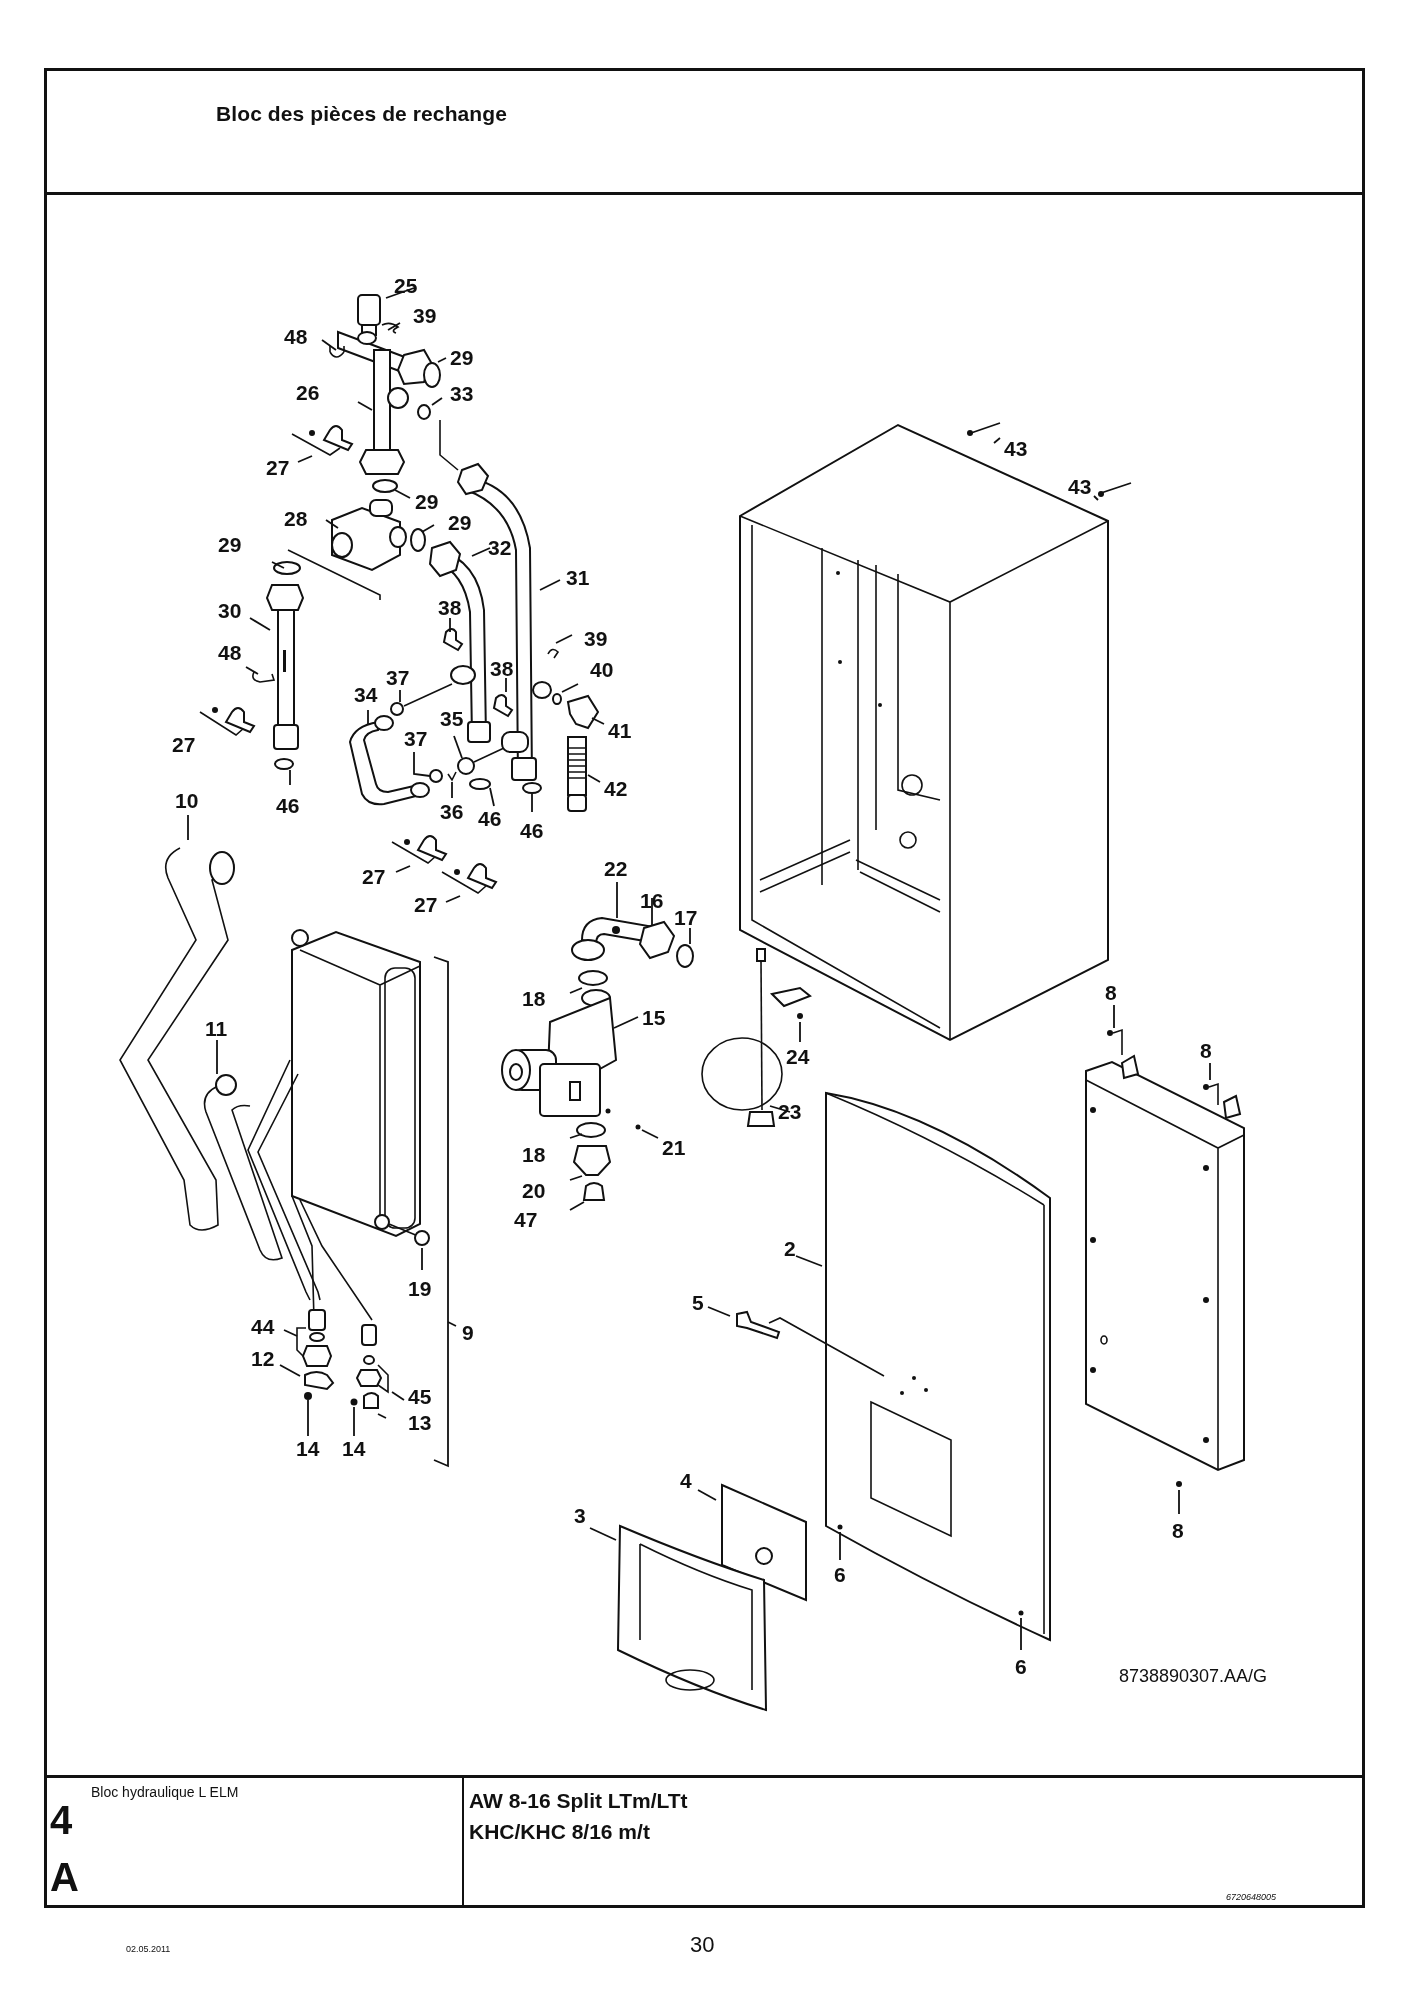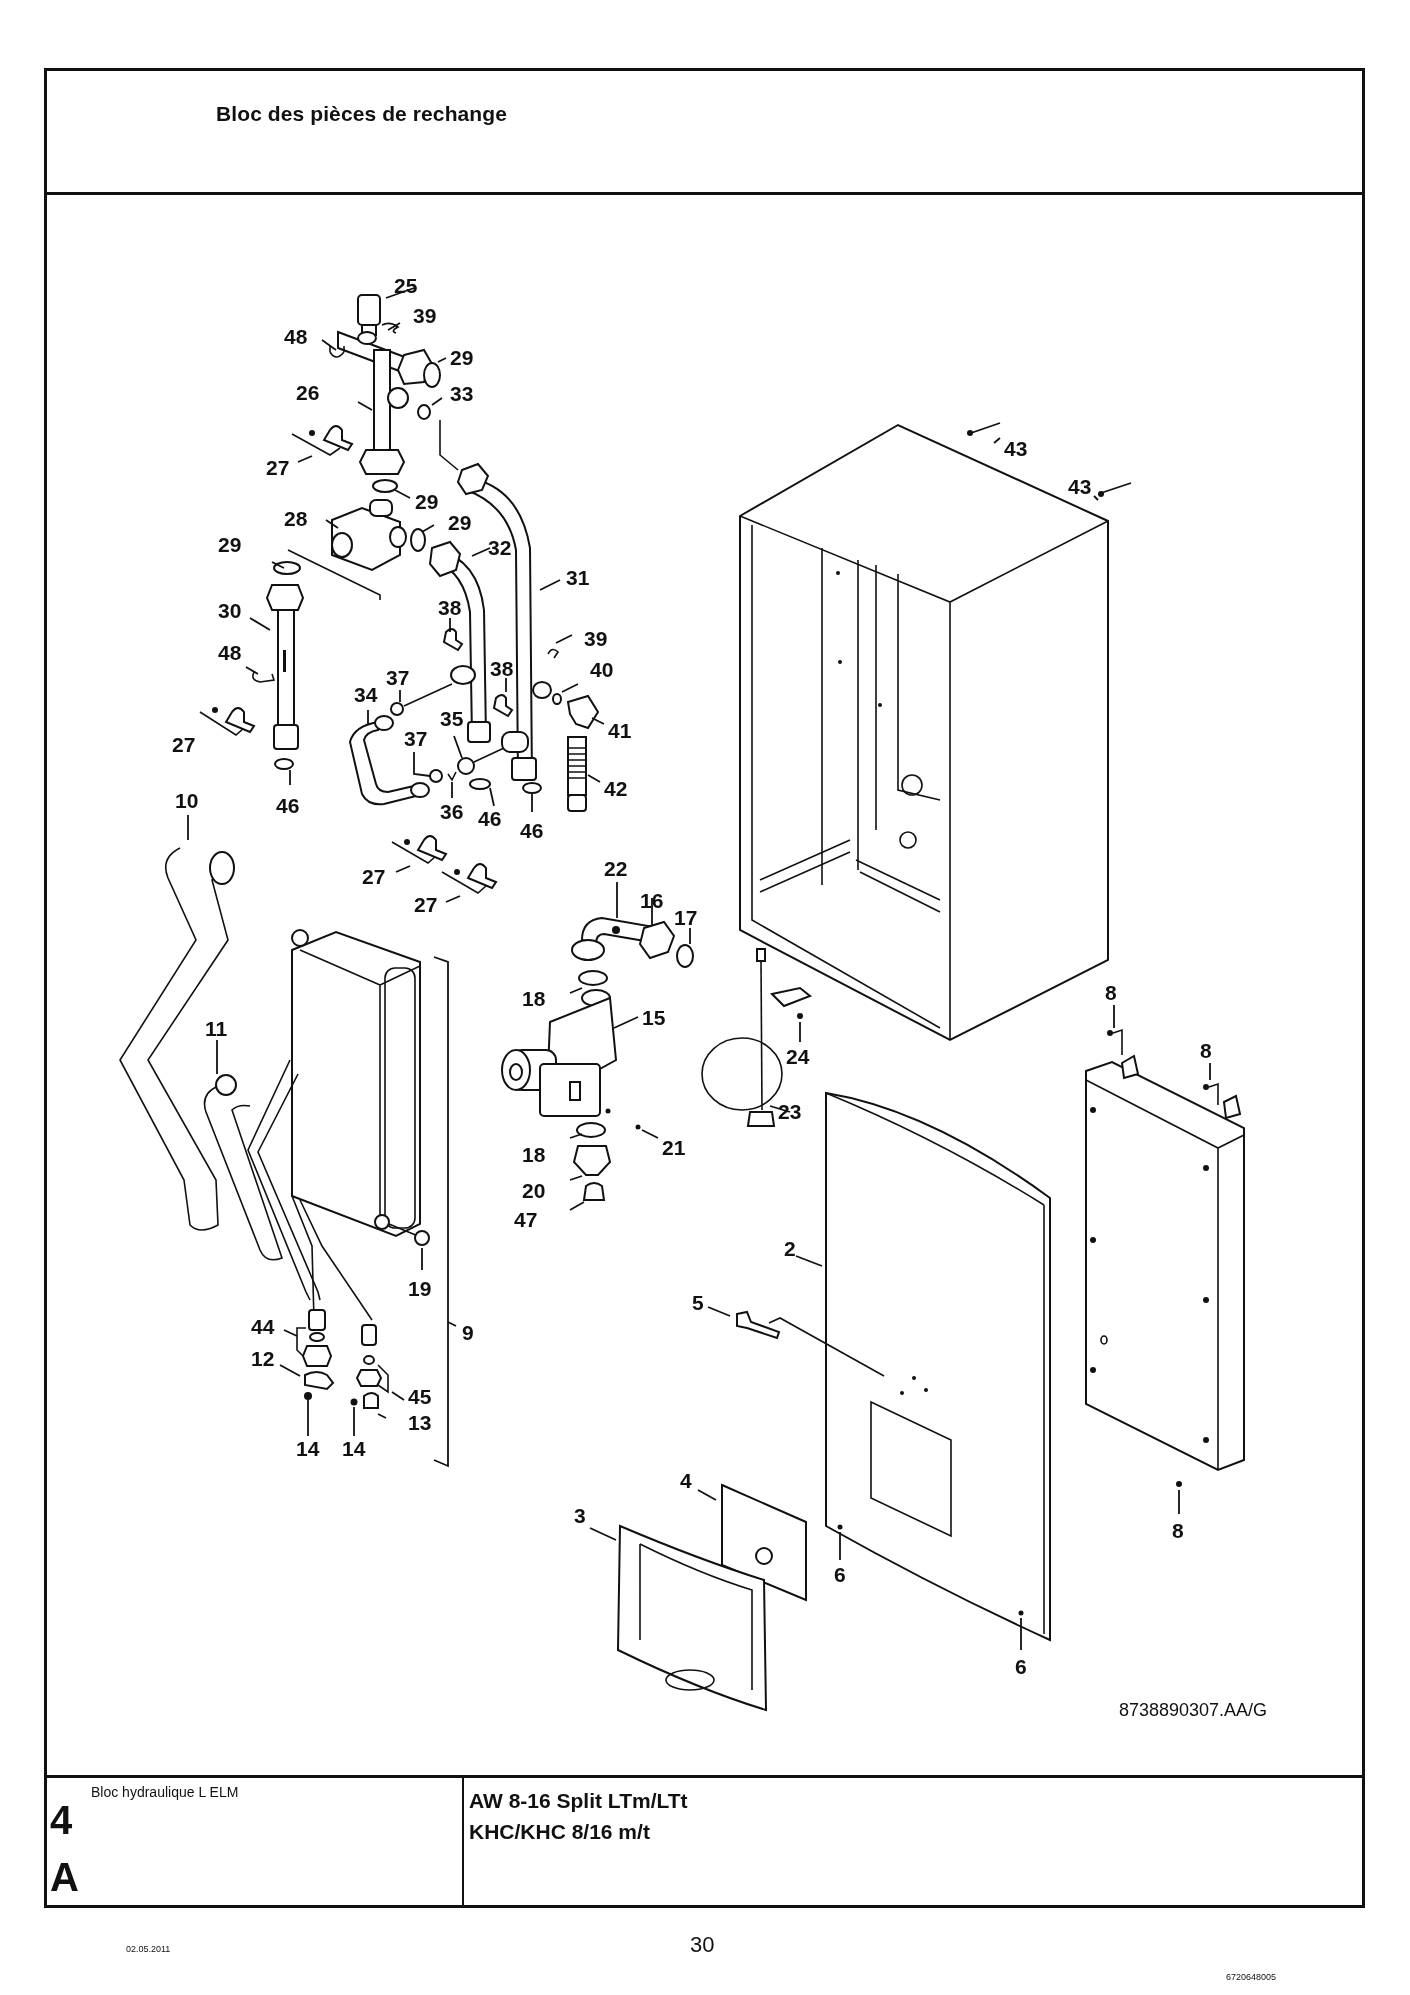--- a/index.html
+++ b/index.html
@@ -11,22 +11,22 @@
   .ftr-div { position: absolute; left: 44px; top: 1775px; width: 1321px; height: 3px; background: #111; }
   .ftr-vdiv { position: absolute; left: 462px; top: 1775px; width: 2px; height: 133px; background: #111; }
   .title { position: absolute; left: 216px; top: 102px; font-size: 21px; font-weight: bold; letter-spacing: 0.1px; }
   .sec-num { position: absolute; left: 50px; top: 1800px; font-size: 40px; font-weight: bold; line-height: 1; }
   .sec-letter { position: absolute; left: 50px; top: 1857px; font-size: 40px; font-weight: bold; line-height: 1; }
   .sec-name { position: absolute; left: 91px; top: 1784px; font-size: 14px; }
   .model1 { position: absolute; left: 469px; top: 1789px; font-size: 21px; font-weight: bold; text-align: center; }
   .model2 { position: absolute; left: 469px; top: 1820px; font-size: 21px; font-weight: bold; text-align: center; }
   .page-num { position: absolute; left: 690px; top: 1932px; font-size: 22px; }
   .date { position: absolute; left: 126px; top: 1944px; font-size: 9px; }
-  .docid { position: absolute; left: 1226px; top: 1972px; font-size: 9px; }
-  .figid { position: absolute; left: 1119px; top: 1666px; font-size: 18px; margin-top: 34px; }
+  .docid { position: absolute; left: 1226px; top: 1892px; font-size: 9px; font-style: italic; }
+  .figid { position: absolute; left: 1119px; top: 1666px; font-size: 18px; }
   svg.diagram { position: absolute; left: 0; top: 0; }
   svg .part { fill: #fff; stroke: #111; stroke-width: 2; }
   svg .thin { fill: none; stroke: #111; stroke-width: 1.6; }
   svg .lead { fill: none; stroke: #111; stroke-width: 1.8; }
   svg .callout { font-family: "Liberation Sans", sans-serif; font-weight: bold; font-size: 21px; fill: #111; }
   svg .dot { fill: #111; }
 </style>
 </head>
 <body>
 

